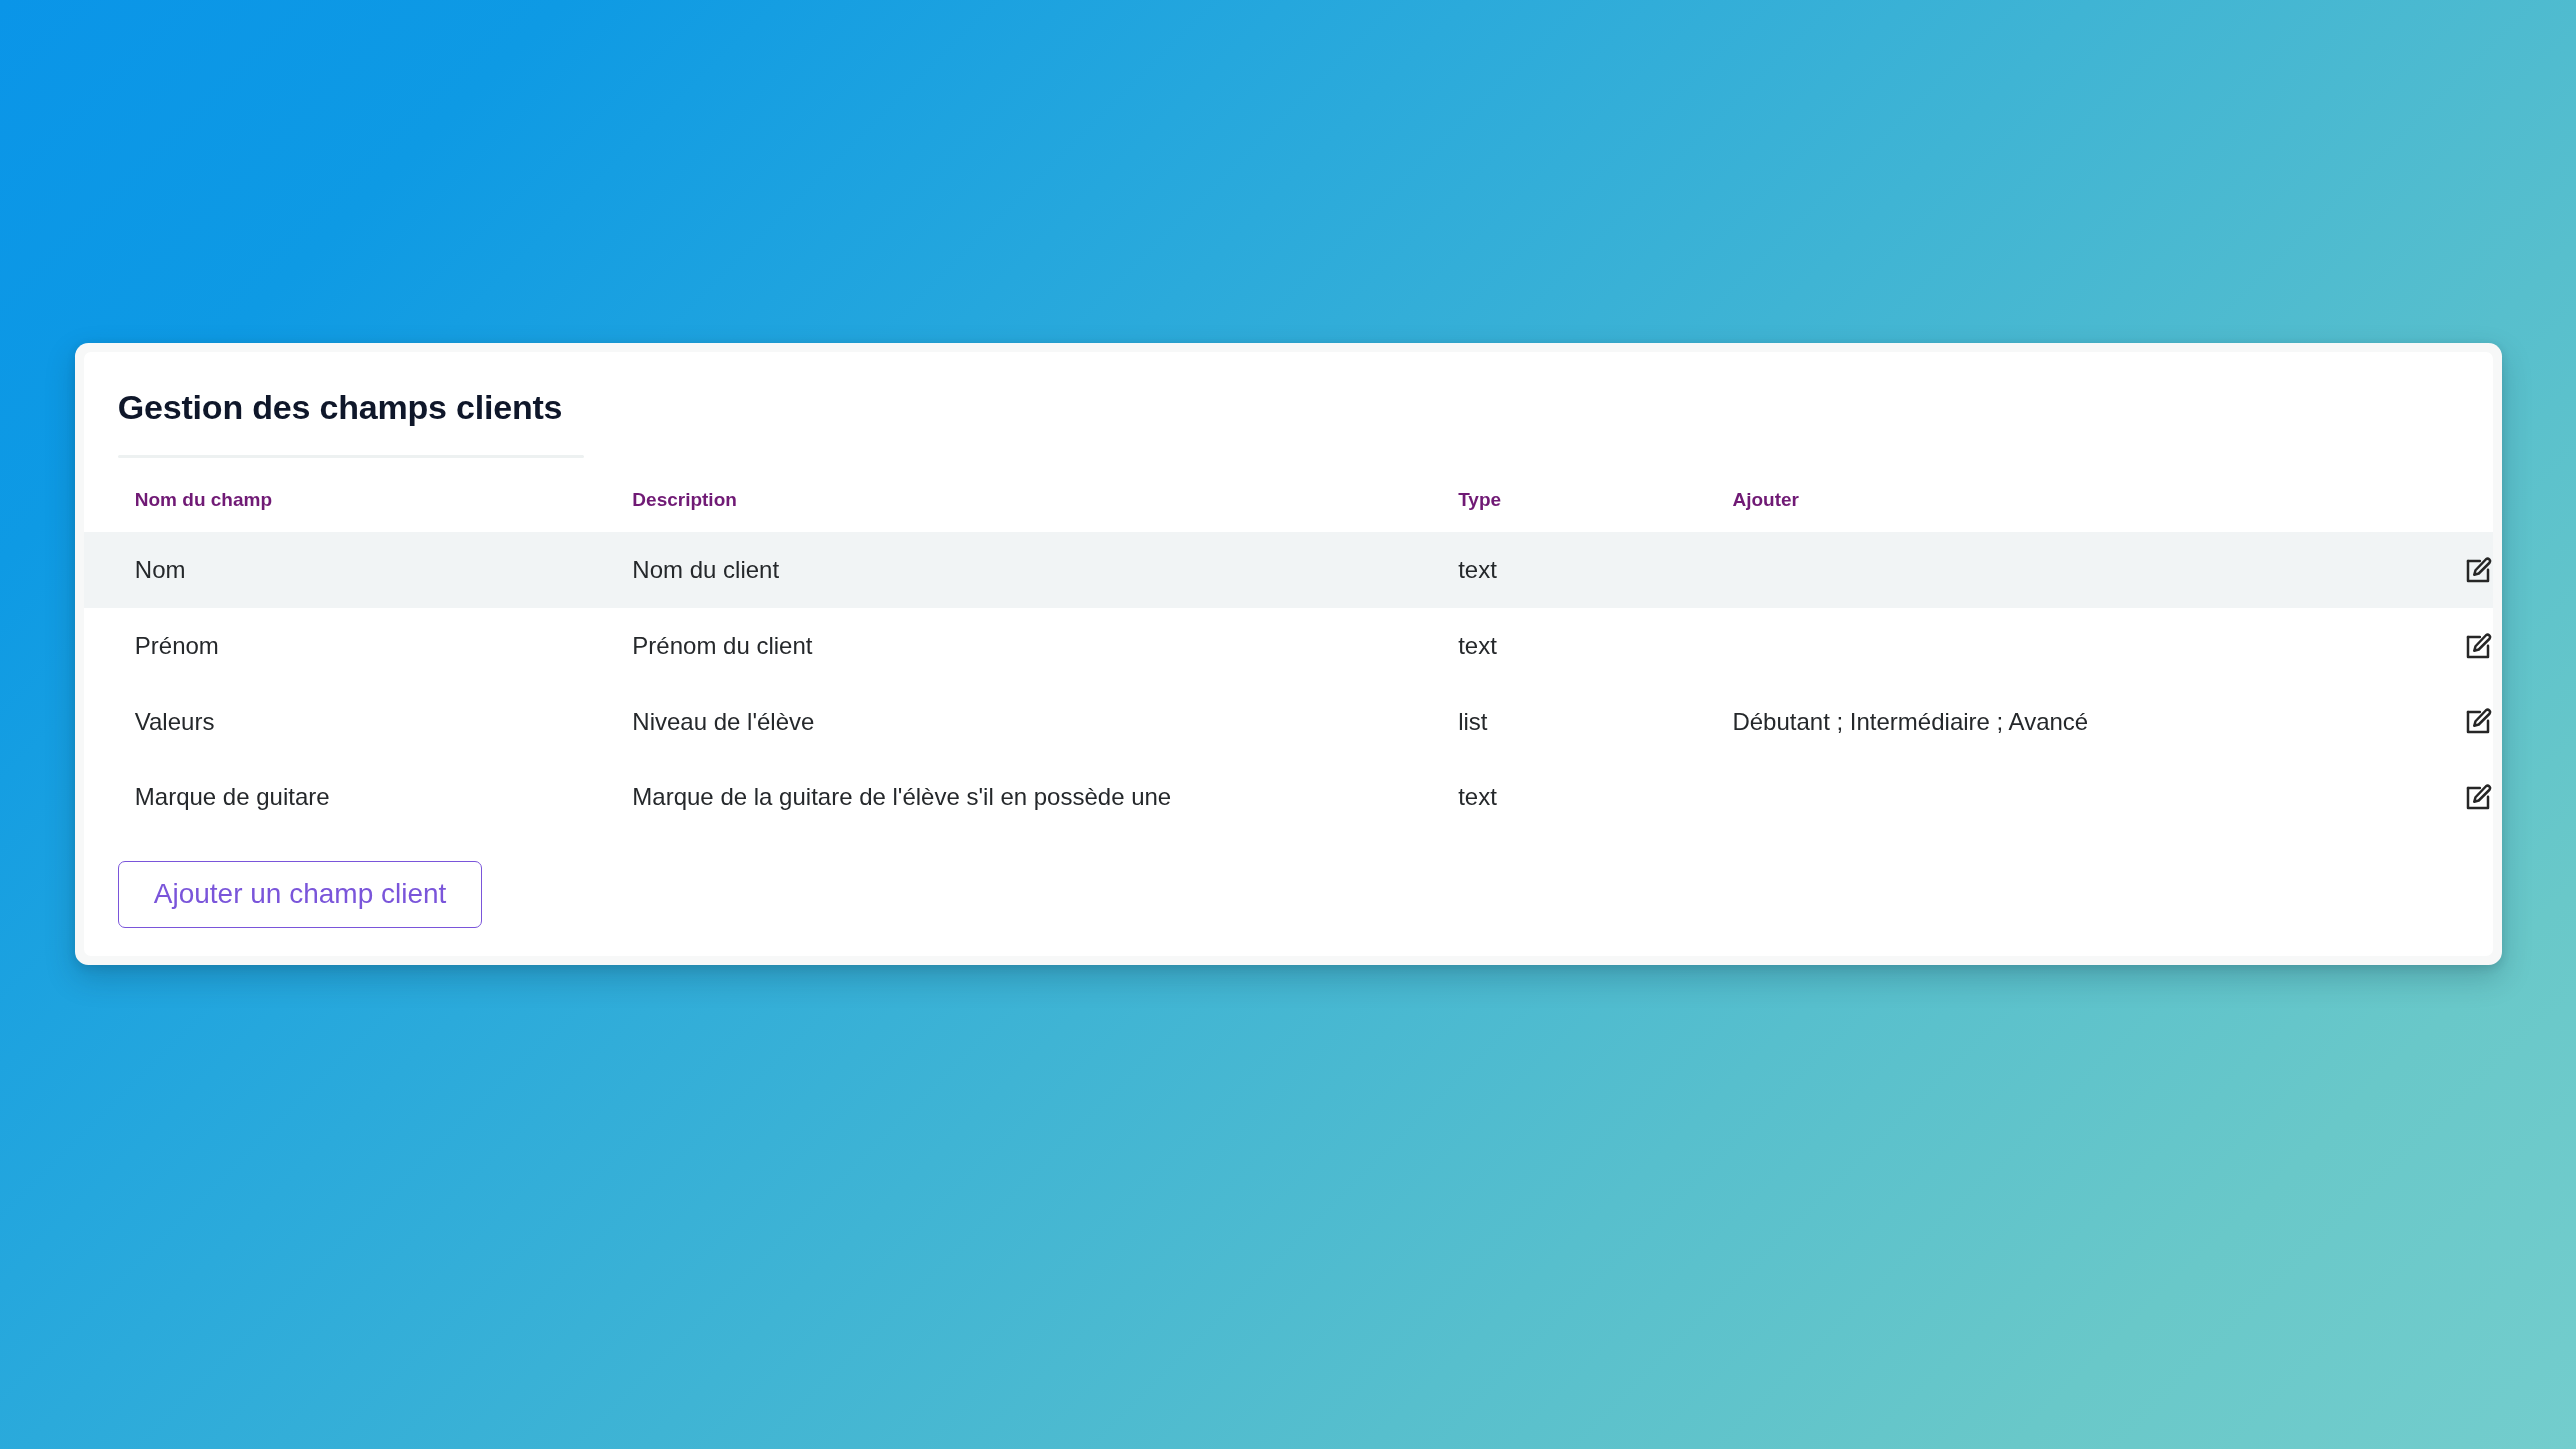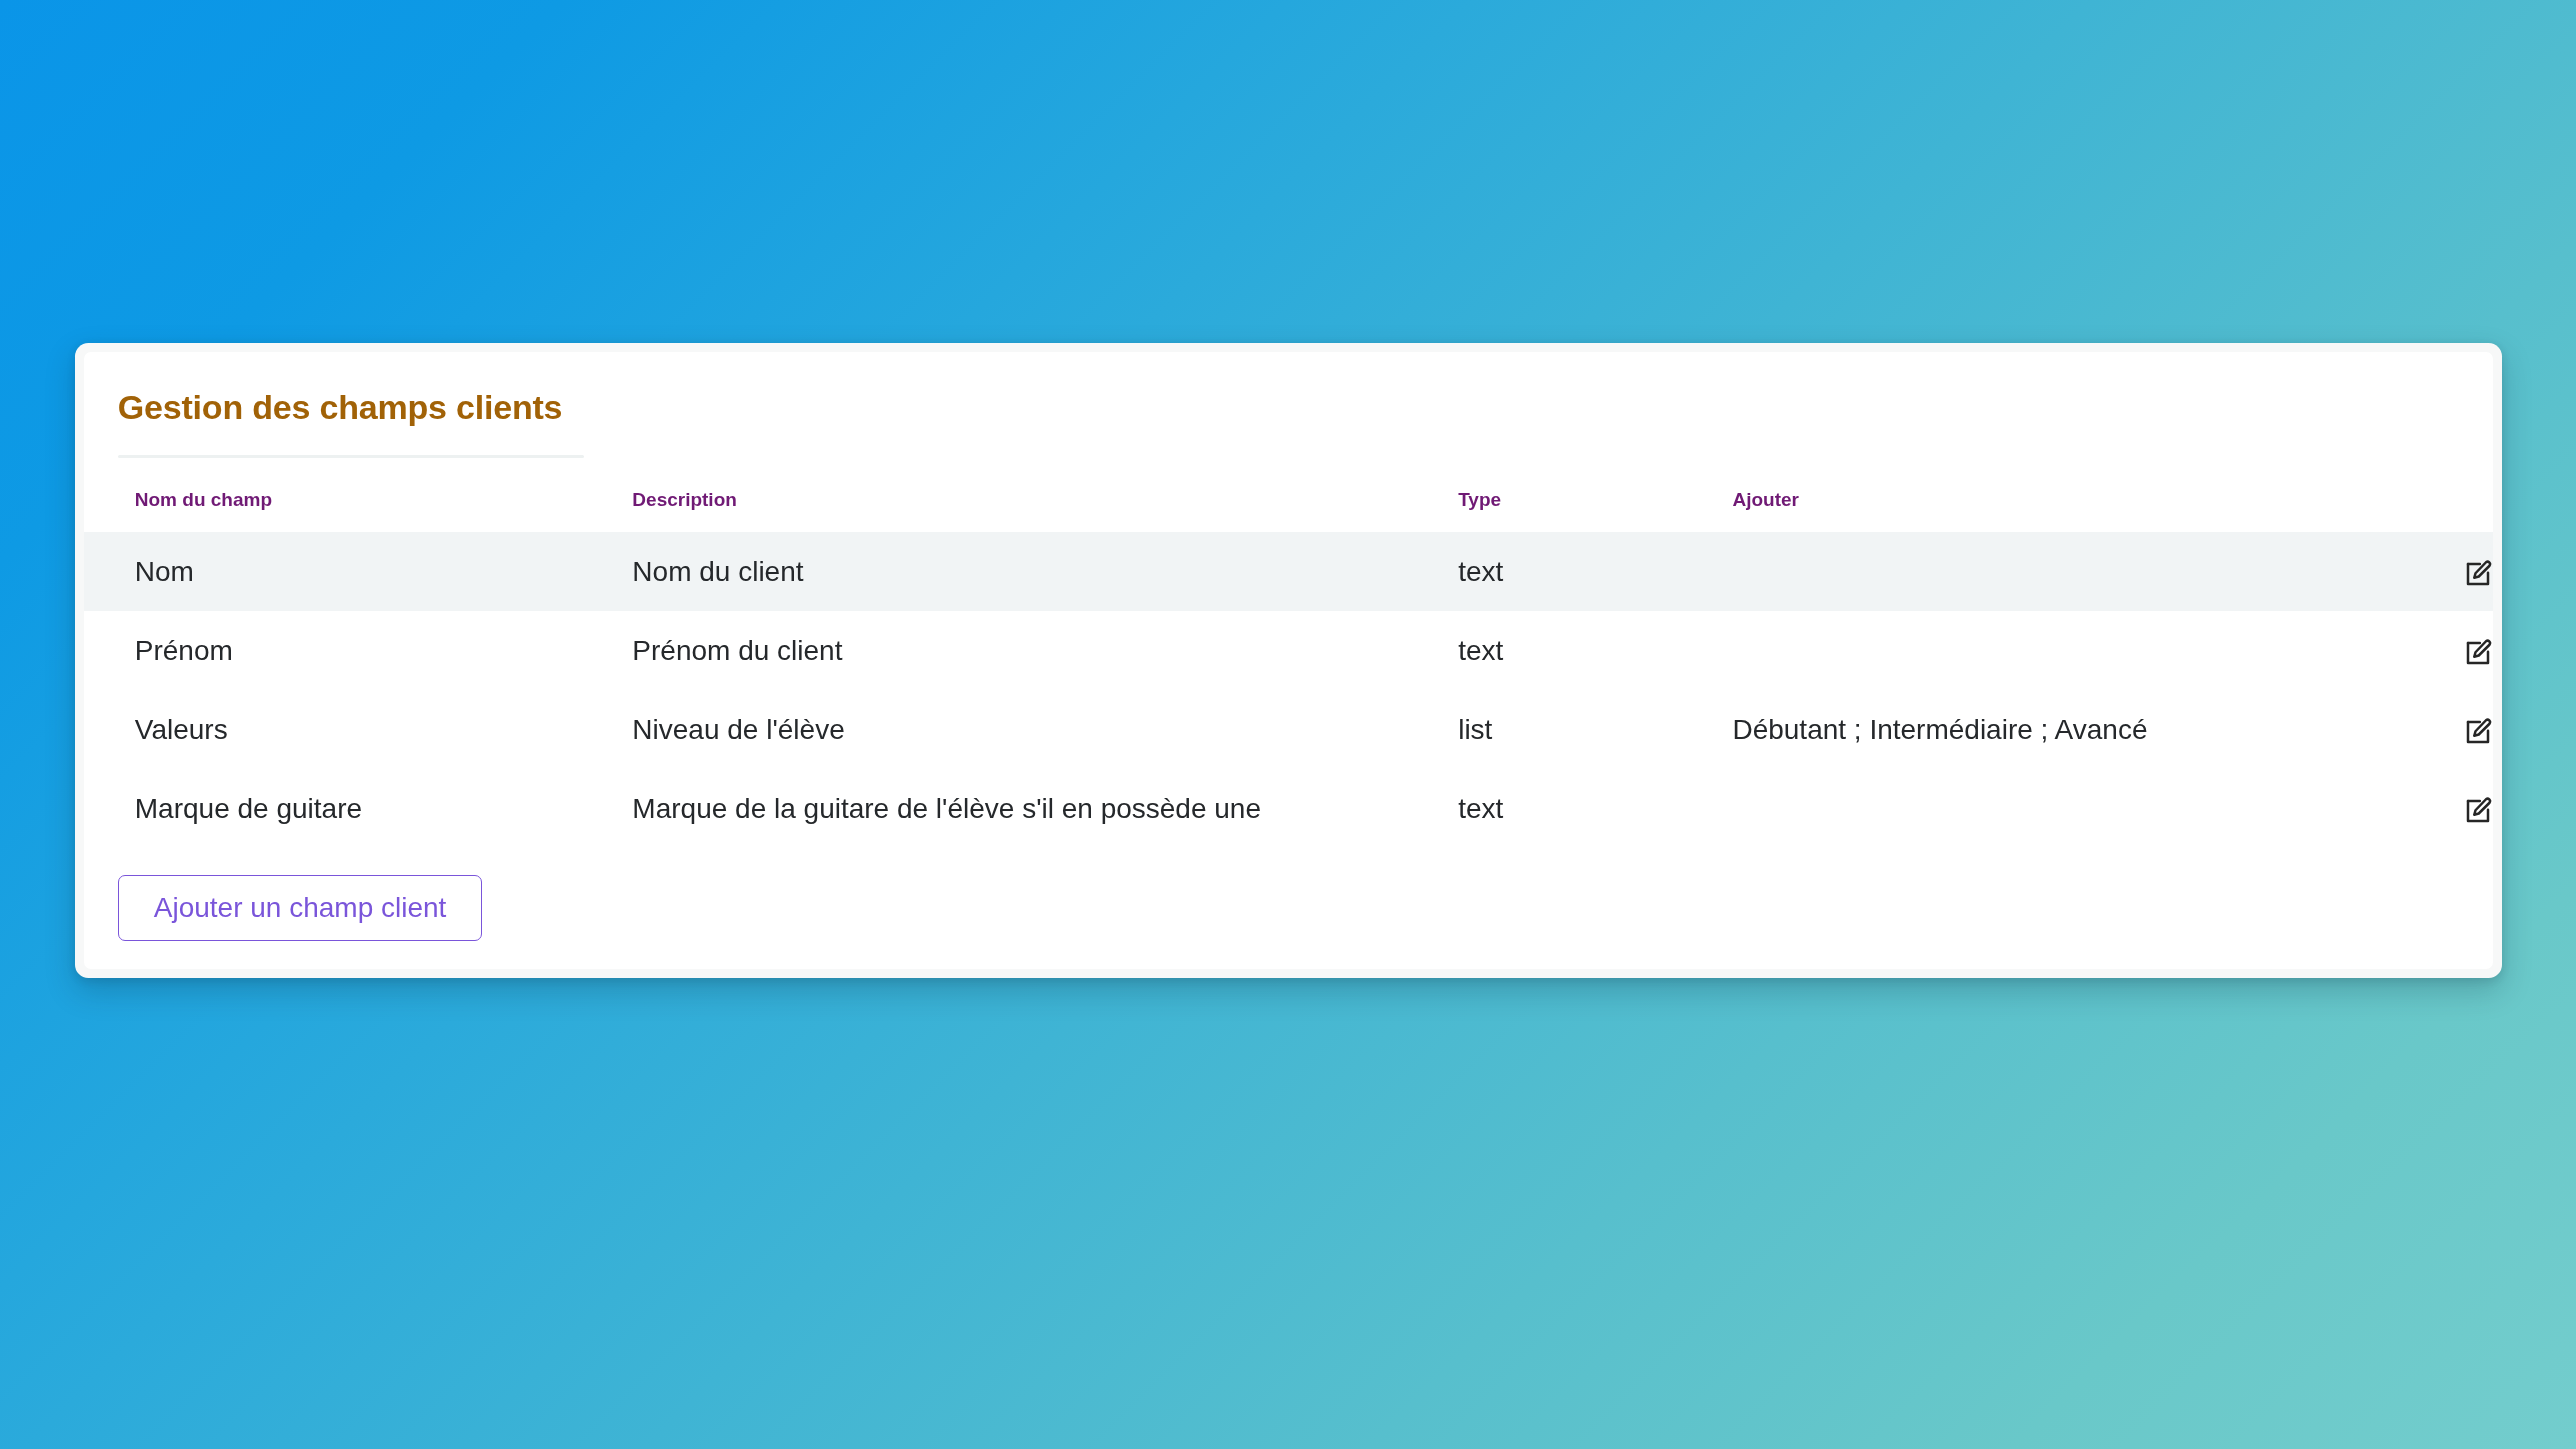--- a/index.html
+++ b/index.html
@@ -48,21 +48,21 @@
     background: #ffffff;
     margin: 8.8px;
     border-radius: 7px;
     padding: 0 0 7px 0;
   }
 
   
   .card-title {
     font-size: 34px;
     font-weight: bold;
-    color: #a16207;
+    color: #0f172a;
     letter-spacing: -0.2px;
     padding: 35px 0 0 34px;
     line-height: 1.2;
   }
   .title-divider {
     height: 2.7px;
     background: #edf1f1;
     width: 466px;
     margin: 27.4px 0 0 34px;
     border-radius: 1.8px;
@@ -88,21 +88,21 @@
     font-weight: bold;
     color: #701a75;
     padding: 14px 0 21px 0;
     vertical-align: middle;
     white-space: nowrap;
   }
   .fields-table thead th.th-name { padding-left: 51px; }
   .fields-table thead th.th-act  { }
 
   .fields-table tbody td {
-    font-size: 28px;
+    font-size: 24px;
     color: #25282b;
     padding: 22px 0 22px 0;
     vertical-align: middle;
     white-space: nowrap;
     line-height: 1.25;
   }
   .fields-table tbody td.td-name { padding-left: 51px; }
 
   .fields-table tbody tr.odd td { background: #f1f4f5; }
   .fields-table tbody tr.even td { background: #ffffff; }

